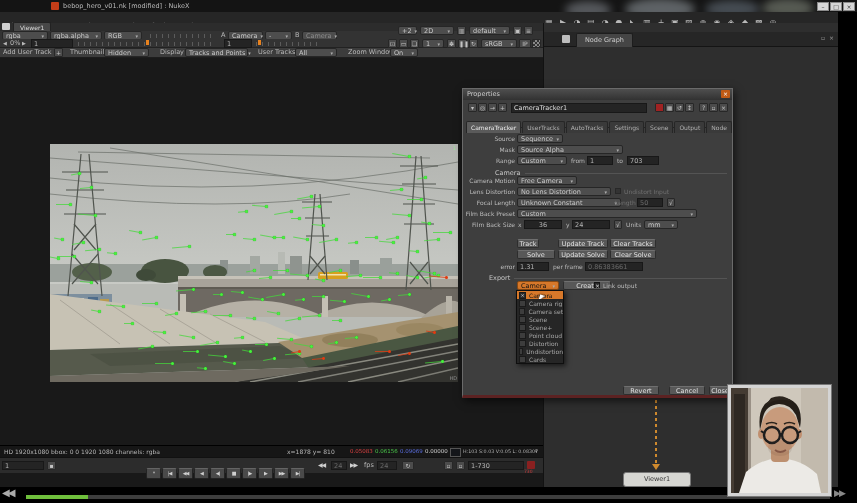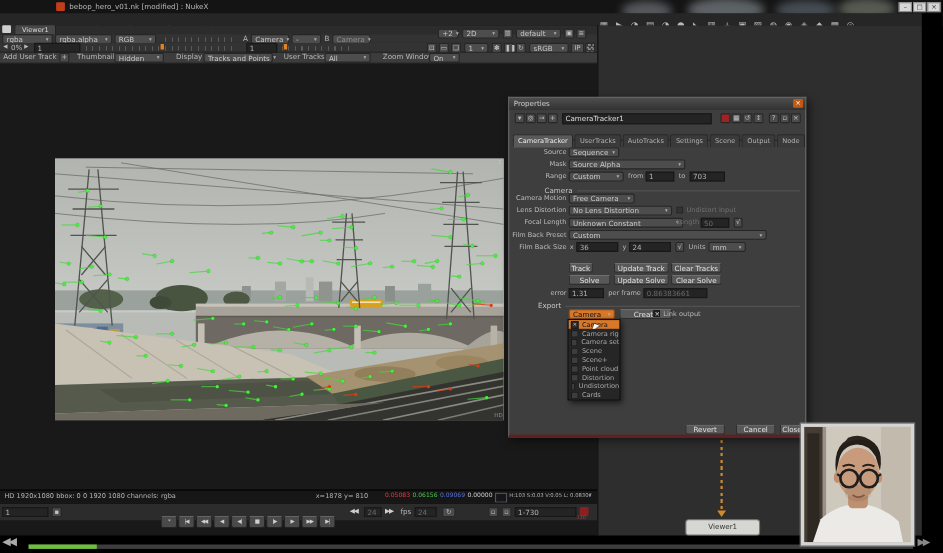--- a/index.html
+++ b/index.html
@@ -353,20 +353,26 @@
       <div class="sq" style="left:444px;top:3px;">▫</div>
       <div class="sq" style="left:456px;top:3px;">▫</div>
       <div class="field" style="left:468px;top:3px;width:56px;">1-730</div>
       <div class="abs" style="left:527px;top:3px;width:8px;height:8px;background:#8a2020;border-radius:1px;"></div>
       <span class="abs" style="left:524px;top:11px;color:#c23a3a;font-size:4.5px;">730</span>
     </div>
 
   </div>
 
   <div class="abs" style="left:543px;top:23px;width:295px;height:464px;background:#2e2e2e;border-left:1px solid #121212;">
+    <div class="abs" style="left:0;top:9px;width:295px;height:14px;background:#262626;border-bottom:1px solid #141414;">
+      <div class="abs" style="left:18px;top:3px;width:8px;height:8px;background:#bdbdbd;border-radius:1px;"></div>
+      <div class="abs" style="left:32px;top:1px;height:13px;background:#454545;border:1px solid #1d1d1d;border-bottom:none;color:#ccc;font-size:6.5px;line-height:13px;padding:0 8px;border-radius:2px 2px 0 0;">Node Graph</div>
+      <span class="abs" style="right:14px;top:2px;color:#999;font-size:6px;">▫</span>
+      <span class="abs" style="right:5px;top:2px;color:#999;font-size:6px;">×</span>
+    </div>
     <div class="abs" style="left:111px;top:377px;width:2px;height:64px;background:repeating-linear-gradient(180deg,#cf8a2e 0 3px,transparent 3px 6px);"></div>
     <div class="abs" style="left:108px;top:441px;width:0;height:0;border-left:4px solid transparent;border-right:4px solid transparent;border-top:6px solid #cf8a2e;"></div>
     <div class="abs" style="left:79px;top:449px;width:66px;height:13px;background:#d6d6d2;border:1px solid #777;border-radius:3px;color:#333;font-size:6.5px;line-height:13px;text-align:center;">Viewer1</div>
   </div>
 
   <div class="abs" style="left:838px;top:12px;width:19px;height:491px;background:#000;"></div>
 
   <div class="abs" style="left:462px;top:88px;width:271px;height:310px;background:#3e3e3e;border:1px solid #6a6a6a;box-shadow:2px 3px 8px rgba(0,0,0,.6);box-sizing:border-box;z-index:10;border-bottom:3px solid #5c2222;">
     <div class="abs" style="left:0;top:0;width:269px;height:11px;background:linear-gradient(#4e4e4e,#323232);">
       <span class="abs" style="left:4px;top:1px;color:#ccc;font-size:6.5px;">Properties</span>
@@ -411,21 +417,21 @@
     <span class="lbl dim abs" style="left:161px;top:98px;font-size:6px;">Undistort Input</span>
     <div class="plabel" style="left:0;top:109px;">Focal Length</div>
     <div class="dd" style="left:54px;top:109px;width:104px;text-align:right;">Unknown Constant</div>
     <span class="lbl dim abs" style="left:152px;top:109px;font-size:6px;">Length</span>
     <div class="field dis" style="left:174px;top:109px;width:26px;">50</div>
     <div class="sq" style="left:204px;top:109px;width:8px;">√</div>
     <div class="plabel" style="left:0;top:120px;">Film Back Preset</div>
     <div class="dd" style="left:54px;top:120px;width:180px;">Custom</div>
     <div class="plabel" style="left:0;top:131px;">Film Back Size</div>
     <span class="lbl abs" style="left:55px;top:131px;font-size:6px;">x</span>
-    <div class="field" style="left:61px;top:131px;width:38px;">36</div>
+    <div class="field" style="left:61px;top:131px;width:38px;text-align:center;">36</div>
     <span class="lbl abs" style="left:103px;top:131px;font-size:6px;">y</span>
     <div class="field" style="left:109px;top:131px;width:38px;">24</div>
     <div class="sq" style="left:151px;top:131px;width:8px;">√</div>
     <span class="lbl abs" style="left:163px;top:131px;font-size:6px;">Units</span>
     <div class="dd" style="left:181px;top:131px;width:34px;">mm</div>
 
     <div class="btn" style="left:54px;top:150px;width:22px;text-align:center;">Track</div>
     <div class="btn" style="left:95px;top:150px;width:50px;">Update Track</div>
     <div class="btn" style="left:147px;top:150px;width:46px;">Clear Tracks</div>
     <div class="btn" style="left:54px;top:161px;width:38px;">Solve</div>

